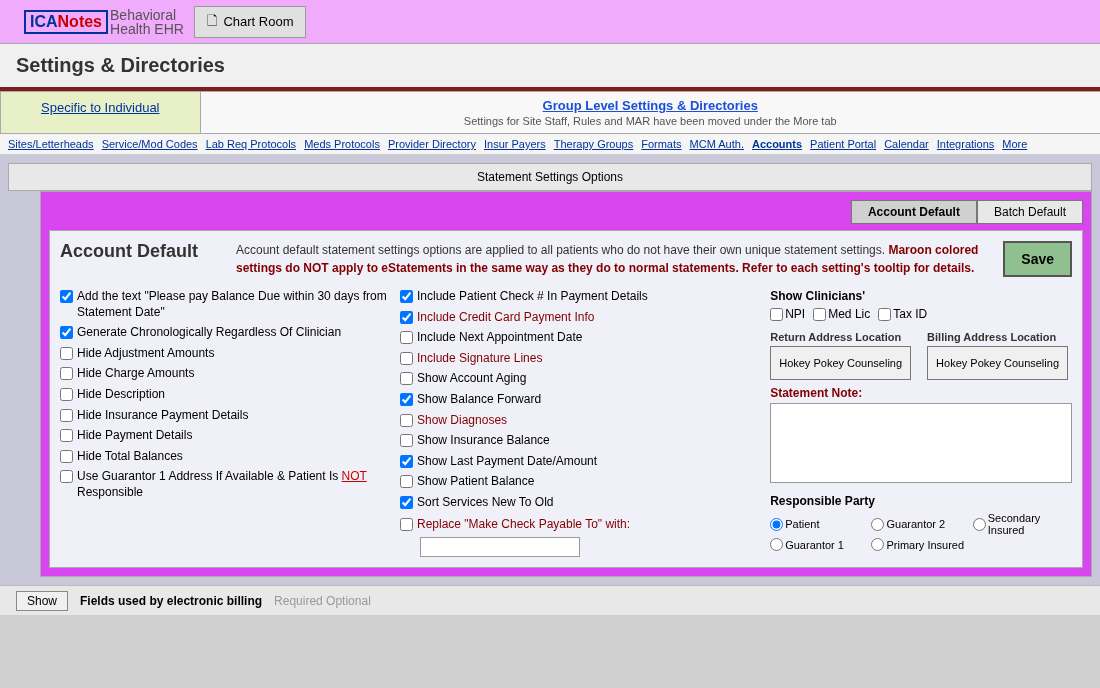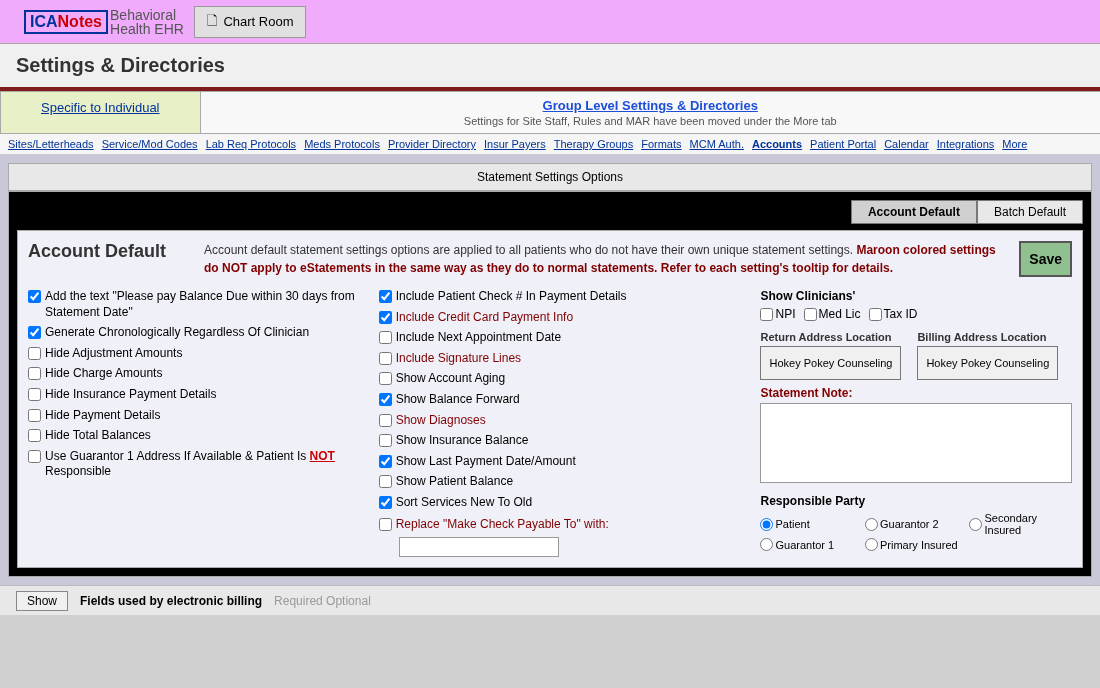--- a/index.html
+++ b/index.html
@@ -26,36 +26,36 @@
 
     
     #main-content { background: #c8c8d8; padding: 8px; height: calc(688px - 38px - 42px - 38px - 30px - 30px); }
 
     
     #sub-tab-bar { display: flex; border-bottom: 1px solid #aaa; margin-bottom: 0; }
     #codes-tab { background: #f0f0f0; border: 1px solid #aaa; border-bottom: none; padding: 6px 80px; cursor: pointer; font-size: 12px; }
     #statement-tab { background: #e8e8e8; border: 1px solid #aaa; border-bottom: none; flex: 1; text-align: center; padding: 6px; font-size: 12px; cursor: pointer; }
 
     
-    #inner-panel { background: #000000; border: 1px solid #aaa; padding: 8px; margin-top: 0; }
+    #inner-panel { background: #d946ef; border: 1px solid #aaa; padding: 8px; margin-top: 0; margin-left: 32px; }
 
     
     #account-batch-row { display: flex; justify-content: flex-end; gap: 0; margin-bottom: 6px; }
     .acct-btn { padding: 4px 16px; border: 1px solid #777; background: #e8e8e8; cursor: pointer; font-size: 12px; }
     .acct-btn.active { background: #d0d0d0; font-weight: bold; }
 
     
     #account-default-box { border: 1px solid #aaa; background: #f0f0f8; padding: 10px; }
 
     
     #acct-header { display: flex; align-items: flex-start; margin-bottom: 12px; gap: 16px; }
     #acct-title { font-size: 18px; font-weight: bold; color: #333; min-width: 160px; }
     #acct-desc { flex: 1; font-size: 12px; color: #333; line-height: 1.5; }
     #acct-desc .maroon { color: #800000; font-weight: bold; }
-    #save-btn { background: #90c090; border: 2px solid #555; padding: 8px 8px; font-size: 14px; font-weight: bold; cursor: pointer; white-space: nowrap; }
+    #save-btn { background: #90c090; border: 2px solid #555; padding: 8px 16px; font-size: 14px; font-weight: bold; cursor: pointer; white-space: nowrap; }
 
     
     #columns { display: flex; gap: 8px; }
     .col-left { flex: 1.1; }
     .col-mid { flex: 1.2; }
     .col-right { flex: 1; }
 
     
     .cb-item { display: flex; align-items: flex-start; gap: 4px; margin-bottom: 5px; font-size: 12px; }
     .cb-item input[type=checkbox] { margin-top: 1px; flex-shrink: 0; }
@@ -177,33 +177,37 @@
           <div class="cb-item">
             <input type="checkbox" style="">
             <label>Hide Adjustment Amounts</label>
           </div>
           <div class="cb-item">
             <input type="checkbox" style="">
             <label>Hide Charge Amounts</label>
           </div>
           <div class="cb-item">
             <input type="checkbox" style="">
+            <label>Hide Description</label>
+          </div>
+          <div class="cb-item">
+            <input type="checkbox" style="">
             <label>Hide Insurance Payment Details</label>
           </div>
           <div class="cb-item">
             <input type="checkbox" style="">
             <label>Hide Payment Details</label>
           </div>
           <div class="cb-item">
             <input type="checkbox" style="">
             <label>Hide Total Balances</label>
           </div>
           <div class="cb-item">
             <input type="checkbox" style="">
-            <label>Use Guarantor 1 Address If Available &amp; Patient Is <span style="text-decoration:underline;font-weight:bold;color:#cc0000;">NOT</span> Responsible</label>
+            <label>Use Guarantor 1 Address If Available &amp; Patient Is <span style="text-decoration:underline;font-weight:normal;color:#cc0000;">NOT</span> Responsible</label>
           </div>
         </div>
 
         <div class="col-mid">
           <div class="cb-item">
             <input type="checkbox" checked="" style="">
             <label>Include Patient Check # In Payment Details</label>
           </div>
           <div class="cb-item">
             <input type="checkbox" checked="" style="">

